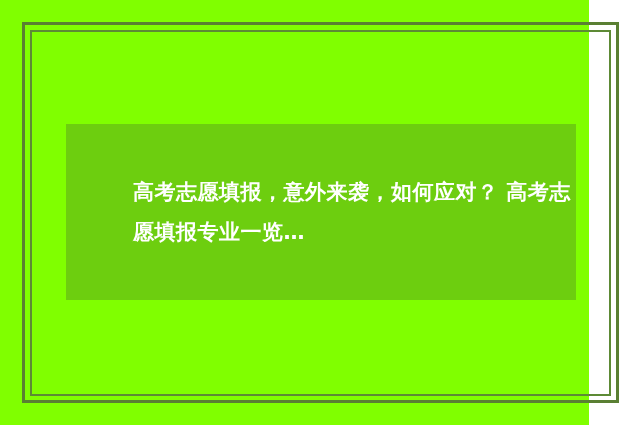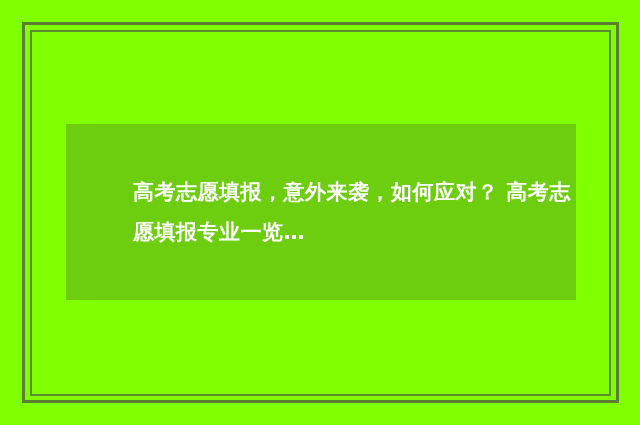--- a/index.html
+++ b/index.html
@@ -8,21 +8,21 @@
   }
   body {
     width: 640px;
     height: 425px;
     overflow: hidden;
     font-family: "Liberation Sans", "DejaVu Sans", sans-serif;
   }
 
   #canvas {
     position: relative;
-    width: 640px;
+    width: 589px;
     height: 425px;
     background: #80ff00;
   }
 
   
   #outer-frame {
     position: absolute;
     left: 22px;
     top: 22px;
     width: 597px;

